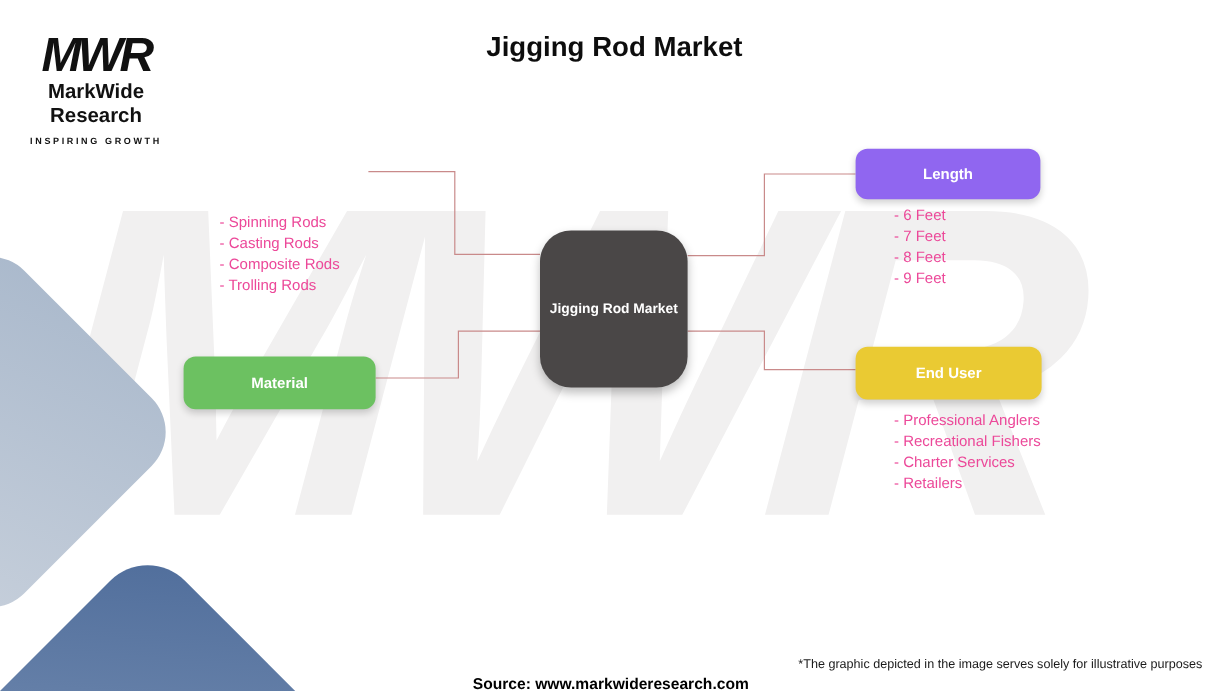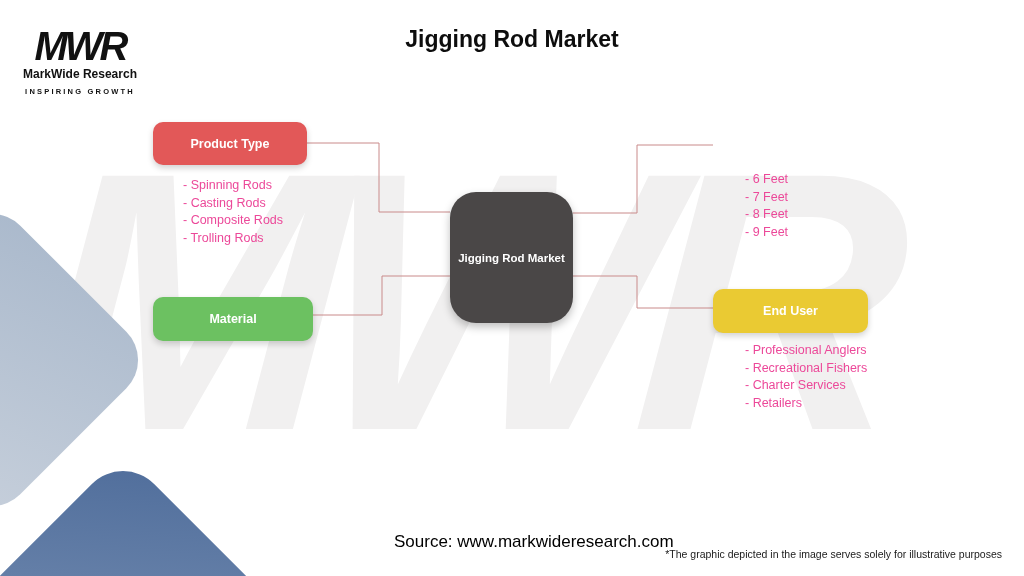--- a/index.html
+++ b/index.html
@@ -23,21 +23,21 @@
     position:absolute; z-index:2; left:-27px; top:515px; width:300px; height:300px;
     transform:rotate(45deg); border-radius:44px;
     background:linear-gradient(140deg,#4f6d9b 0%,#7e95b7 70%);
   }
   
   .logo{position:absolute; left:20px; top:26px; z-index:3; width:120px; text-align:center;}
   .logo-mark{
     font-size:40px; font-weight:800; font-style:italic; letter-spacing:-3px;
     color:#111; line-height:40px;
   }
-  .logo-name{font-size:12px; font-weight:bold; color:#111; margin-top:1px;}
+  .logo-name{font-size:17px; font-weight:bold; color:#111; margin-top:1px;}
   .logo-tagline{font-size:7.5px; font-weight:bold; color:#111; letter-spacing:2.2px; margin-top:6px;}
   .title{
     position:absolute; left:312px; top:26px; width:400px; z-index:3;
     text-align:center; font-size:23px; font-weight:bold; color:#0d0d0d;
   }
   
   .connectors{position:absolute; left:0; top:0; z-index:3;}
   .connectors polyline{fill:none; stroke:#c98a8a; stroke-width:1;}
   
   .branch-box{
@@ -60,22 +60,22 @@
   .item-list{
     position:absolute; z-index:4; margin:0; padding:0; list-style:none;
     font-size:12.5px; color:#ec4899; line-height:17.5px;
   }
   .list-product {left:183px; top:177px;}
   .list-length  {left:745px; top:171px;}
   .list-material{left:183px; top:358px;}
   .list-enduser {left:745px; top:342px;}
   
   .source{
-    position:absolute; z-index:4; left:394px; top:532px;
-    font-size:17px; font-weight:normal; color:#000;
+    position:absolute; z-index:4; left:394px; top:562px;
+    font-size:13px; font-weight:bold; color:#000;
   }
   .disclaimer{
     position:absolute; z-index:4; right:22px; top:548px;
     font-size:10.5px; color:#1a1a1a;
   }
 </style>
 </head>
 <body>
 
 <div class="slide">
@@ -95,30 +95,30 @@
     <polyline points="307,143 379,143 379,212 450,212"></polyline>
     <polyline points="713,145 637,145 637,213 573,213"></polyline>
     <polyline points="313,315 382,315 382,276 450,276"></polyline>
     <polyline points="573,276 637,276 637,308 713,308"></polyline>
   </svg>
 
   <div class="center-node">
     <span>Jigging Rod Market</span>
   </div>
 
-  <div class="branch-box box-product">
-    <span>Product Type</span>
-  </div>
   <ul class="item-list list-product">
     <li>- Spinning Rods</li>
     <li>- Casting Rods</li>
     <li>- Composite Rods</li>
     <li>- Trolling Rods</li>
   </ul>
 
+  <div class="branch-box box-length">
+    <span>Length</span>
+  </div>
   <ul class="item-list list-length">
     <li>- 6 Feet</li>
     <li>- 7 Feet</li>
     <li>- 8 Feet</li>
     <li>- 9 Feet</li>
   </ul>
 
   <div class="branch-box box-material">
     <span>Material</span>
   </div>

